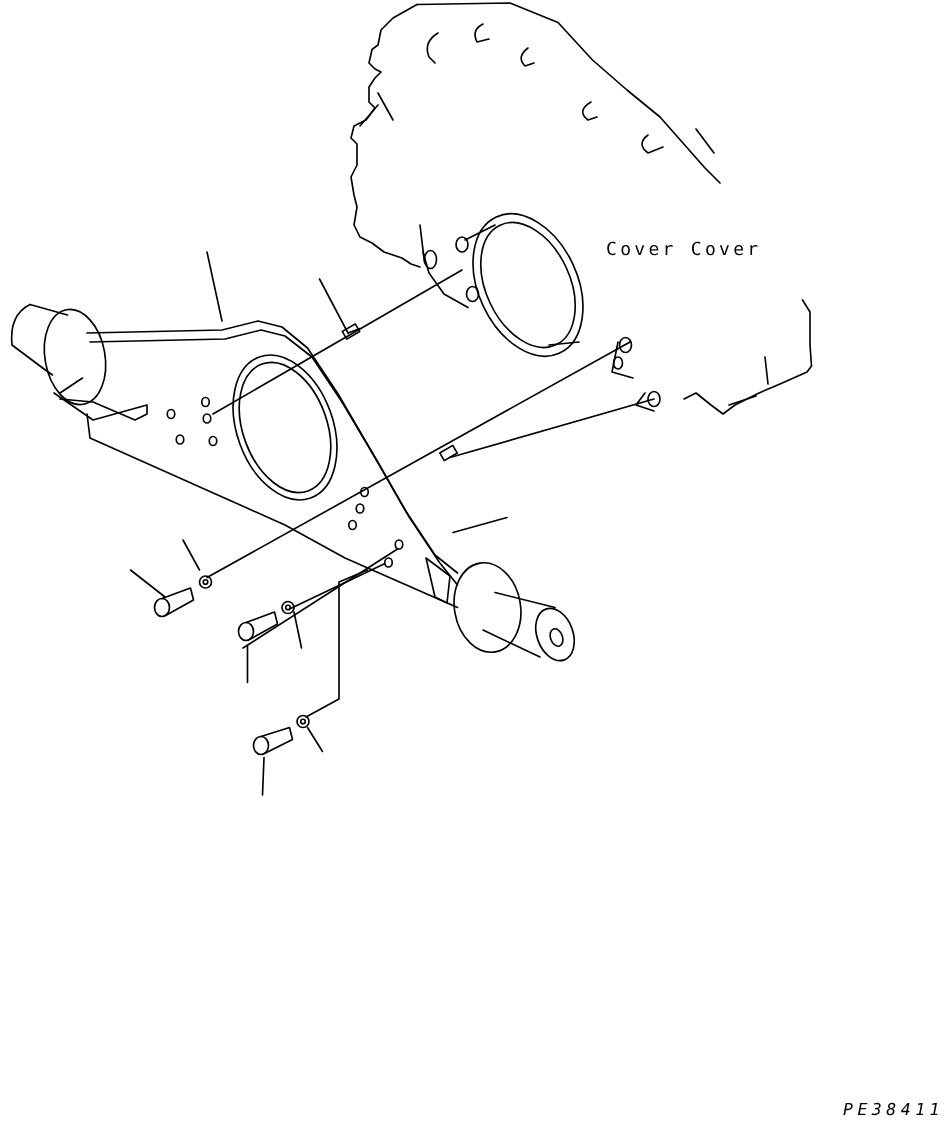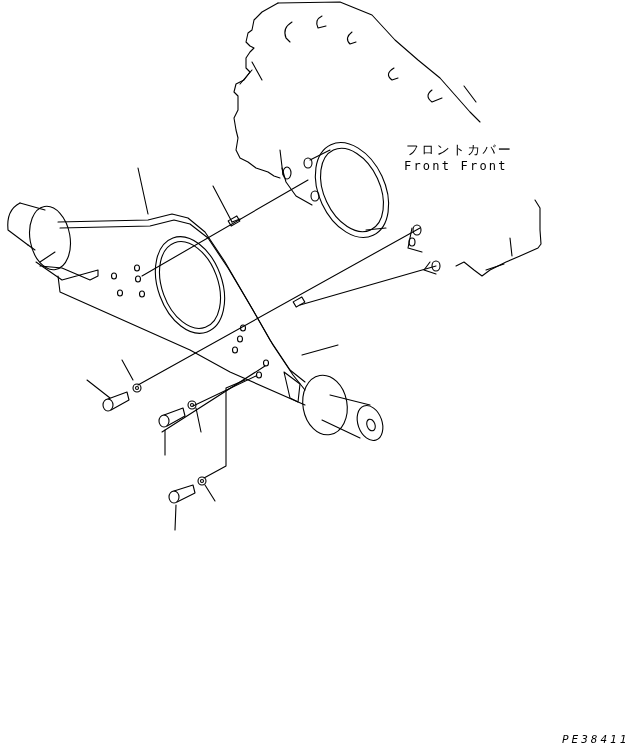--- a/index.html
+++ b/index.html
@@ -112,16 +112,15 @@
       <ellipse class="ln" cx="202" cy="481" rx="1.5" ry="1.5"></ellipse>
       <ellipse class="ln" cx="108" cy="405" rx="5" ry="6"></ellipse>
       <path class="ln" d="M108,399 L127,392 L129,400 L111,410"></path>
       <ellipse class="ln" cx="164" cy="421" rx="5" ry="6"></ellipse>
       <path class="ln" d="M164,415 L183,408 L185,416 L167,426"></path>
       <ellipse class="ln" cx="174" cy="497" rx="5" ry="6"></ellipse>
       <path class="ln" d="M174,491 L193,485 L195,493 L177,502"></path>
     </g>
   </svg>
 
-  <div class="label-jp">フロントカバー</div>
-  <div class="label-en">Front Front</div>
+  <div class="label-en">Cover Cover</div>
   <div class="fig-id">PE38411</div>
 </div>
 
 </body></html>

